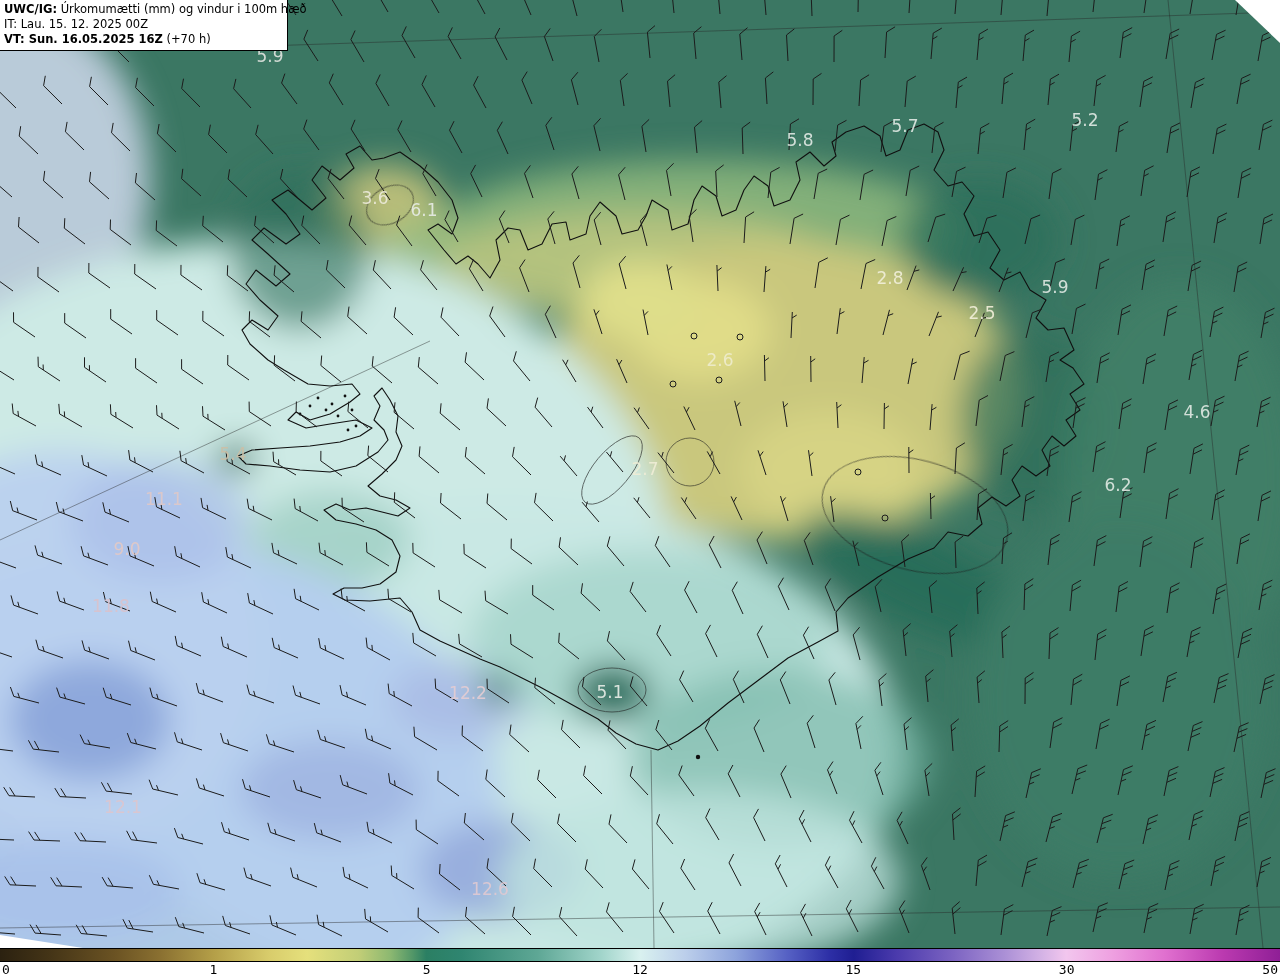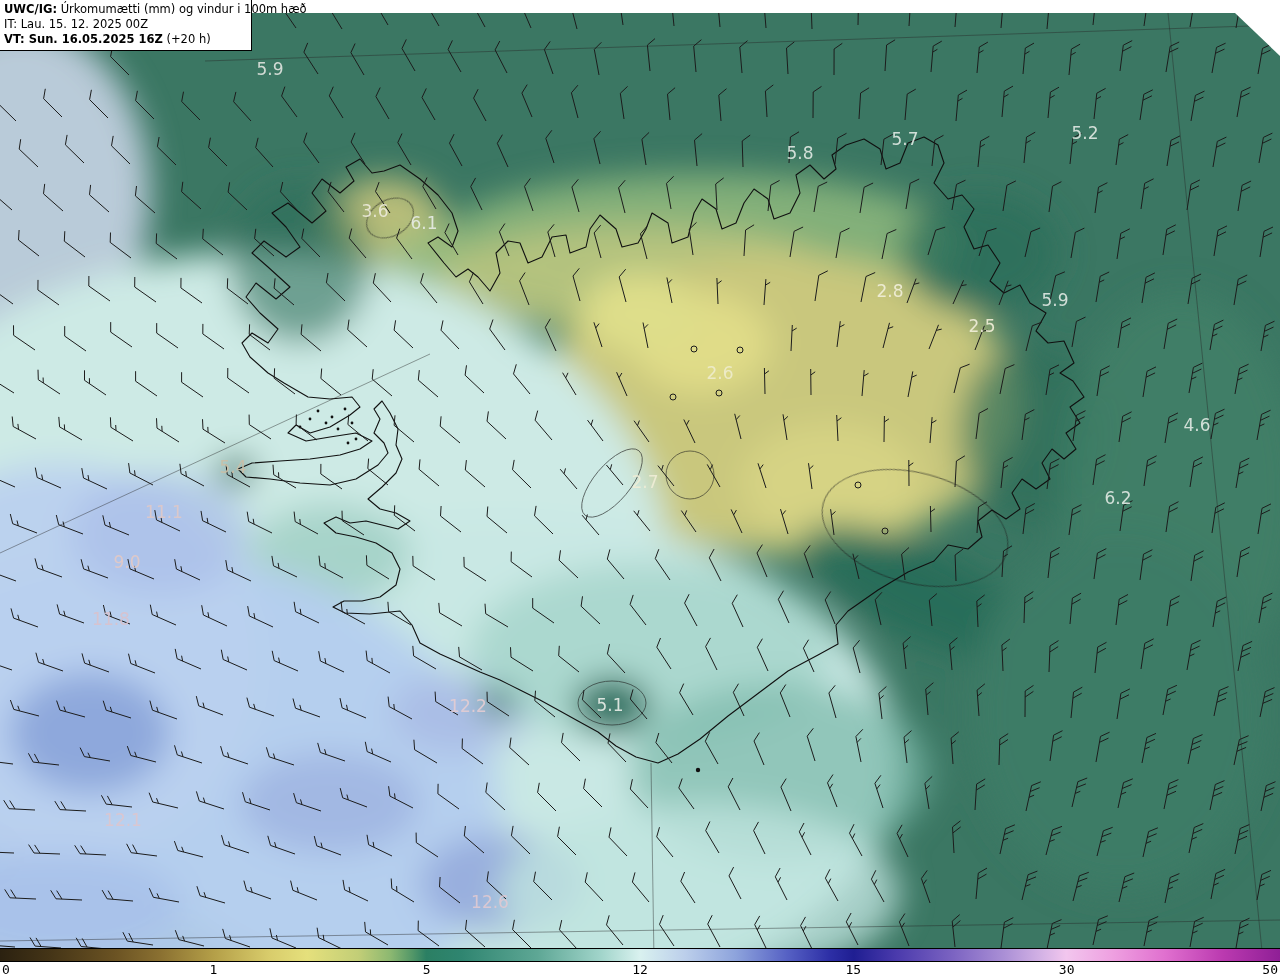--- a/index.html
+++ b/index.html
@@ -1,21 +1,21 @@
 <!DOCTYPE html>
 <html><head>
 <meta charset="utf-8">
 <style>
   html,body{margin:0;padding:0;background:#ffffff;}
   #stage{position:relative;width:1280px;height:978px;overflow:hidden;background:#ffffff;
          font-family:"DejaVu Sans",sans-serif;}
-  #map-wrap{position:absolute;left:0;top:0;width:1280px;height:756px;margin-top:13px;}
+  #map-wrap{position:absolute;left:0;top:0;width:1280px;height:756px;}
   #map-svg{display:block;}
   
-  #info-box{position:absolute;left:0;top:0;width:252px;box-sizing:border-box;
+  #info-box{position:absolute;left:0;top:0;width:288px;box-sizing:border-box;
             background:#ffffff;border:1px solid #000;border-left:none;border-top:none;
             padding:2px 5px 3px 4px;font-size:11.5px;line-height:1.3;color:#000;z-index:5;}
   #info-box .b{font-weight:bold;}
   #info-box div{white-space:nowrap;}
   
   #colorbar{position:absolute;left:0;top:948px;width:1280px;height:30px;background:#ffffff;z-index:4;}
   #cbar-gradient{position:absolute;left:0;top:0;width:1280px;height:14px;box-sizing:border-box;
                  border-top:1px solid #000;border-bottom:1px solid #000;}
   #cbar-labels{position:absolute;left:0;top:14px;width:1280px;height:16px;
                font-family:"DejaVu Sans Mono",monospace;font-size:13px;color:#000;}
@@ -1828,21 +1828,21 @@
       </g>
     </svg>
   </div>
 
   <div id="info-box">
     <div>
       <span class="b">UWC/IG:</span><span> Úrkomumætti (mm) og vindur i 100m hæð</span>
     </div>
     <div>IT: Lau. 15. 12. 2025 00Z</div>
     <div>
-      <span class="b">VT: Sun. 16.05.2025 16Z</span><span> (+20 h)</span>
+      <span class="b">VT: Sun. 16.05.2025 16Z</span><span> (+70 h)</span>
     </div>
   </div>
 
   <div id="colorbar">
     <div id="cbar-gradient" style="background: linear-gradient(to right, rgb(43, 33, 16) 0%, rgb(69, 53, 23) 4%, rgb(107, 83, 35) 9%, rgb(138, 112, 49) 12.5%, rgb(180, 159, 72) 16.7%, rgb(216, 204, 107) 21%, rgb(229, 224, 124) 24%, rgb(194, 206, 119) 28%, rgb(140, 184, 113) 30.5%, rgb(83, 151, 104) 32.2%, rgb(43, 127, 99) 33.3%, rgb(47, 133, 112) 36%, rgb(94, 167, 149) 42%, rgb(162, 213, 203) 47%, rgb(217, 241, 239) 50%, rgb(188, 207, 235) 53.5%, rgb(141, 163, 220) 57.5%, rgb(86, 97, 196) 61.5%, rgb(45, 47, 166) 64.8%, rgb(31, 30, 146) 66.7%, rgb(74, 58, 172) 70%, rgb(124, 100, 194) 74.5%, rgb(171, 144, 214) 78.5%, rgb(214, 180, 230) 81.5%, rgb(242, 198, 238) 83.3%, rgb(238, 159, 224) 87%, rgb(224, 112, 207) 91%, rgb(187, 58, 176) 95.5%, rgb(143, 31, 150) 100%);"></div>
     <div id="cbar-labels">
         <span style="left: 2px;">0</span>
         <span style="left: 16.6667%; transform: translateX(-50%);">1</span>
         <span style="left: 33.3333%; transform: translateX(-50%);">5</span>
         <span style="left: 50%; transform: translateX(-50%);">12</span>

